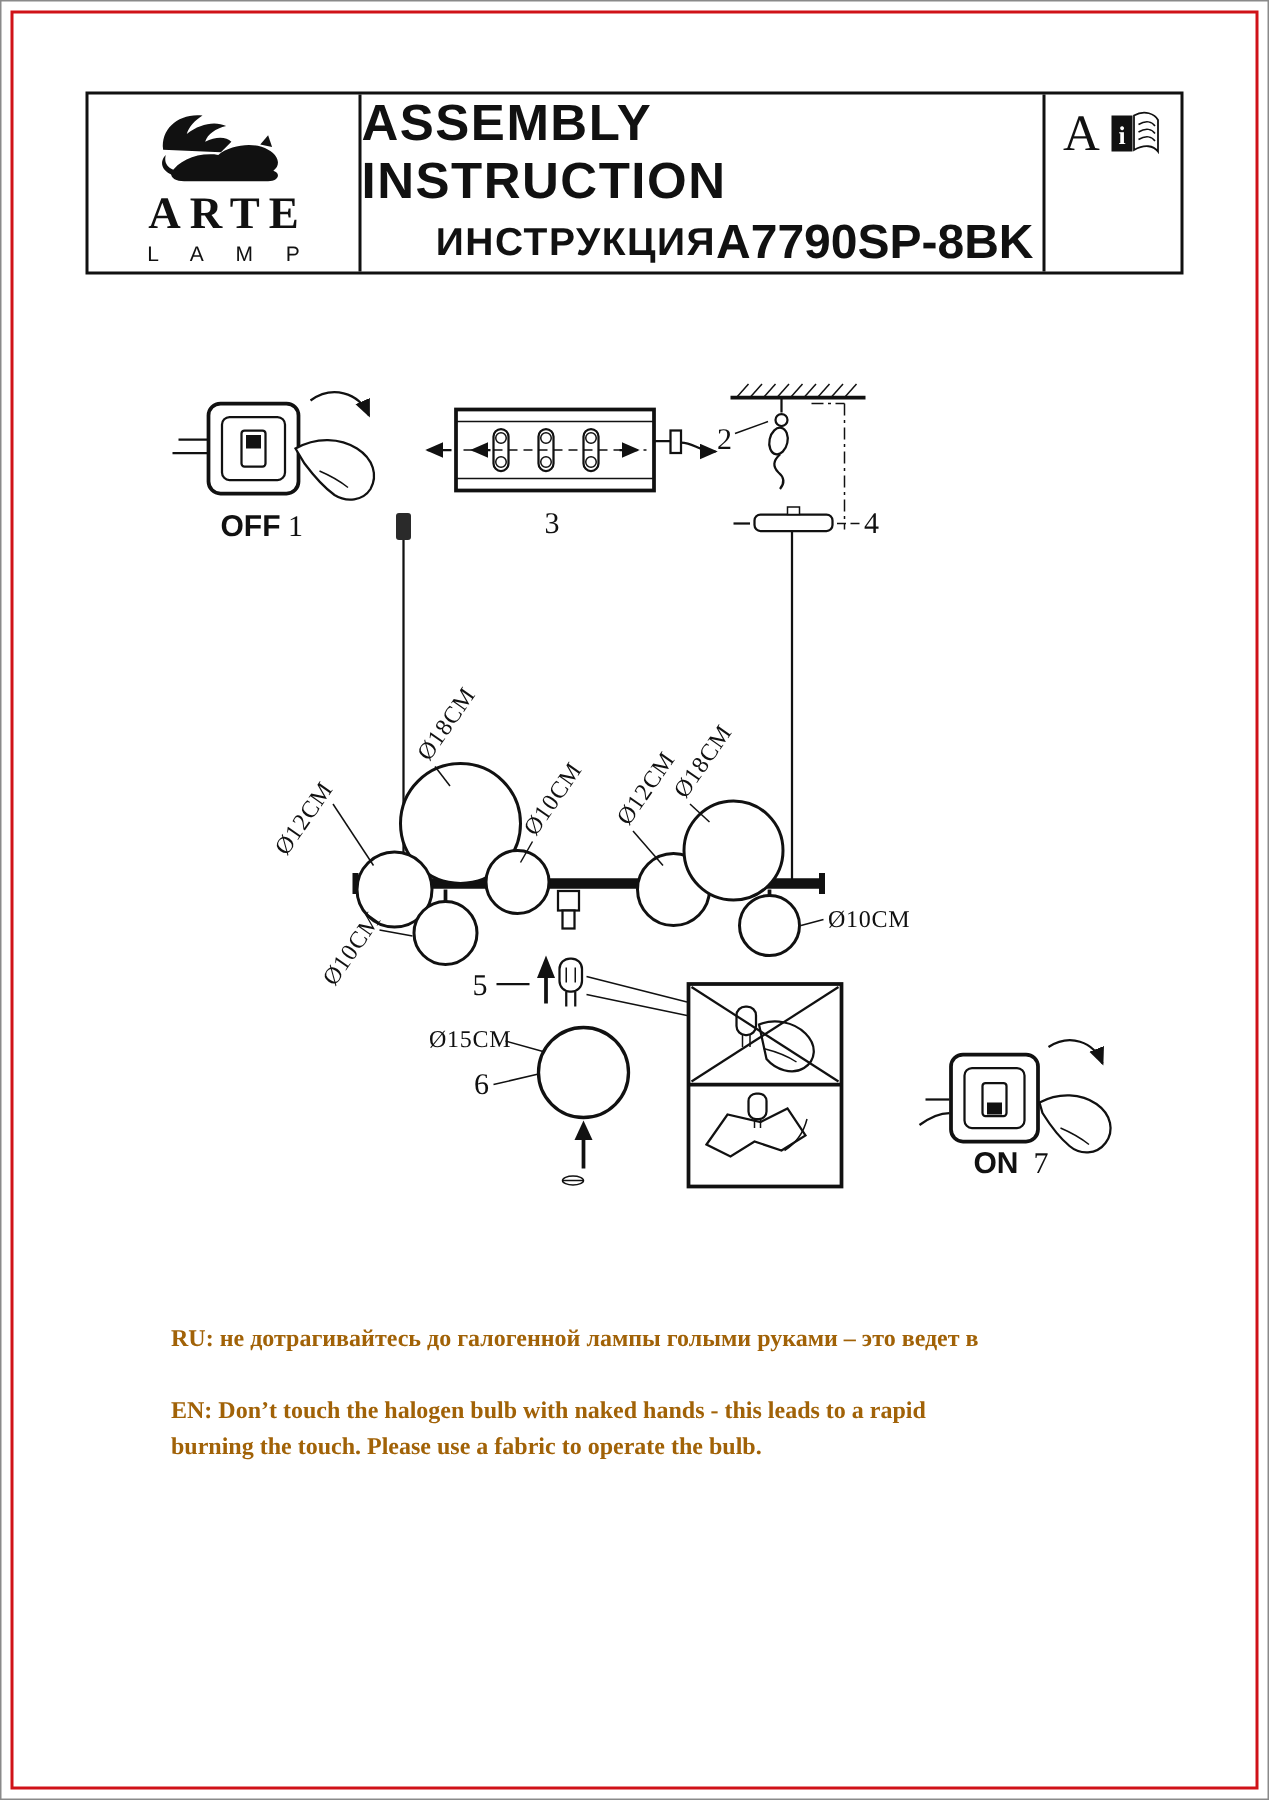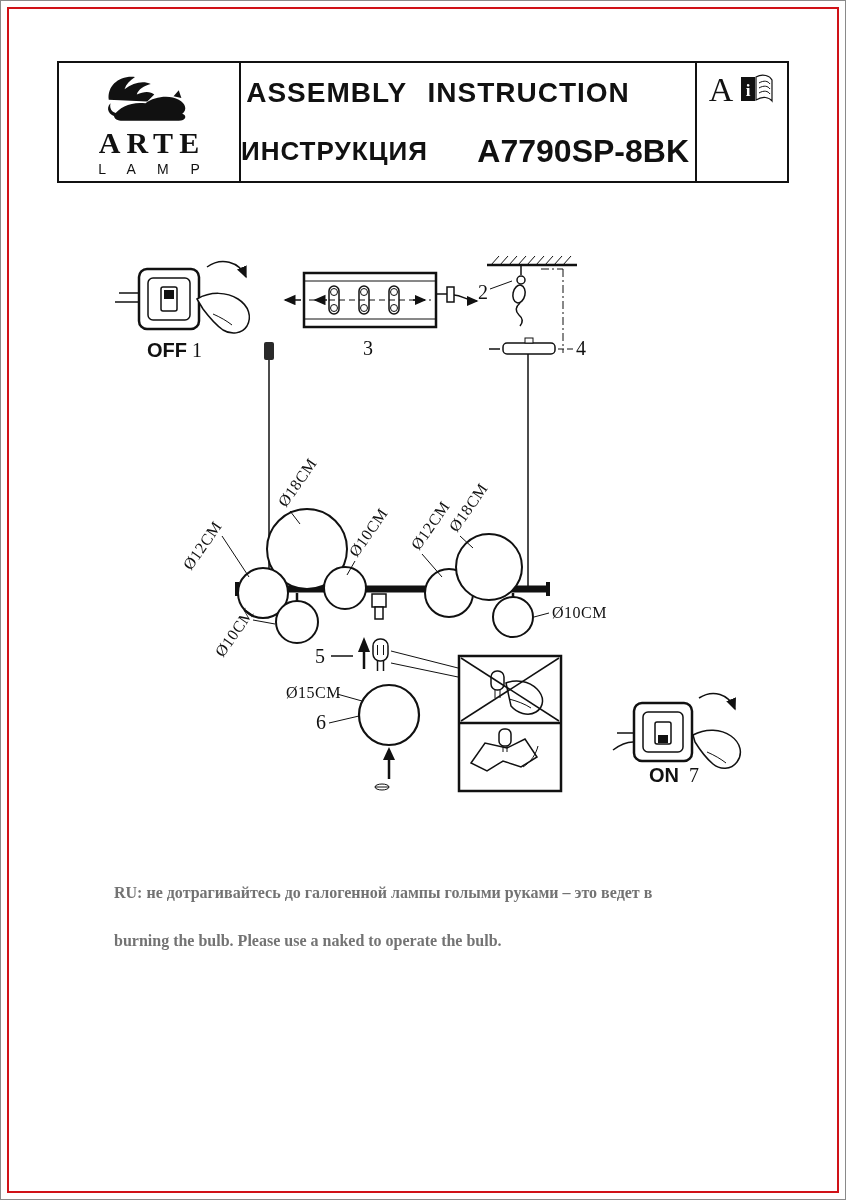--- a/index.html
+++ b/index.html
@@ -11,43 +11,43 @@
   
   .header { position:absolute; left:56px; top:60px; width:732px; height:122px;
             border:2px solid #111; display:flex; box-sizing:border-box; background:#fff; }
   .logo-col { width:180px; border-right:2px solid #111; display:flex; flex-direction:column;
               align-items:center; justify-content:center; padding-top:2px; }
   .brand-name { font-family:"Liberation Serif", serif; font-weight:700; font-size:30px;
                 letter-spacing:6px; line-height:1; margin-top:2px; text-indent:6px; }
   .brand-sub  { font-size:14px; letter-spacing:9px; margin-top:3px; text-indent:9px; }
   .center-col { flex:1; display:flex; flex-direction:column; }
   .row1 { flex:1; display:flex; align-items:center; justify-content:center; padding-right:60px;
-          font-weight:700; font-size:28px; letter-spacing:1px; word-spacing:12px; }
+          font-weight:700; font-size:34px; letter-spacing:1px; word-spacing:12px; }
   .row2 { flex:1; display:flex; align-items:center; }
-  .title-ru { flex:1; text-align:left; font-weight:700; font-size:26px; letter-spacing:1px; }
+  .title-ru { flex:1; text-align:right; font-weight:700; font-size:26px; letter-spacing:1px; }
   .model { font-weight:700; font-size:32px; padding-right:6px; white-space:nowrap; }
   .right-col { width:92px; border-left:2px solid #111; display:flex; align-items:flex-start;
                justify-content:center; gap:6px; padding-top:10px; box-sizing:border-box; }
   .corner-a { font-family:"Liberation Serif", serif; font-size:34px; line-height:1; }
 
   
   .svgtext { font-family:"Liberation Serif", serif; fill:#111; }
   .dia-num { font-size:20px; }
   .dia-size { font-size:16px; letter-spacing:0.5px; }
   .dia-switchlabel { font-family:"Liberation Sans", sans-serif; font-weight:700; font-size:20px; fill:#111; }
   .ln  { stroke:#111; stroke-width:1.5; }
   .ln2 { stroke:#111; stroke-width:2.5; }
   .lnt { stroke:#111; stroke-width:1; }
   .sph { stroke:#111; stroke-width:2; fill:#fff; }
   .sph2 { stroke:#111; stroke-width:2.2; fill:#fff; }
   .diagram { position:absolute; left:0; top:200px; }
 
   
   .footer { position:absolute; left:113px; top:880px; width:645px;
-            color:#737373; font-family:"Liberation Serif", serif; font-weight:700;
+            color:#a16207; font-family:"Liberation Serif", serif; font-weight:700;
             font-size:16px; line-height:1.5; }
   .footer .para + .para { margin-top:24px; }
 </style>
 </head>
 <body>
 
 <div class="page">
   <div class="page-border"></div>
 
   <div class="header">
@@ -245,16 +245,17 @@
       <text x="648" y="581" class="dia-switchlabel">ON</text>
       <text x="688" y="581" class="svgtext dia-num">7</text>
     </g>
   </svg>
 
   <div class="footer">
     <div class="para">
       <div>RU: не дотрагивайтесь до галогенной лампы голыми руками – это ведет в</div>
     </div>
     <div class="para">
-      <div>burning the bulb. Please use a naked to operate the bulb.</div>
+      <div>EN: Don’t touch the halogen bulb with naked hands   - this leads to a rapid</div>
+      <div>burning the touch. Please use a fabric to operate the bulb.</div>
     </div>
   </div>
 </div>
 
 </body></html>

